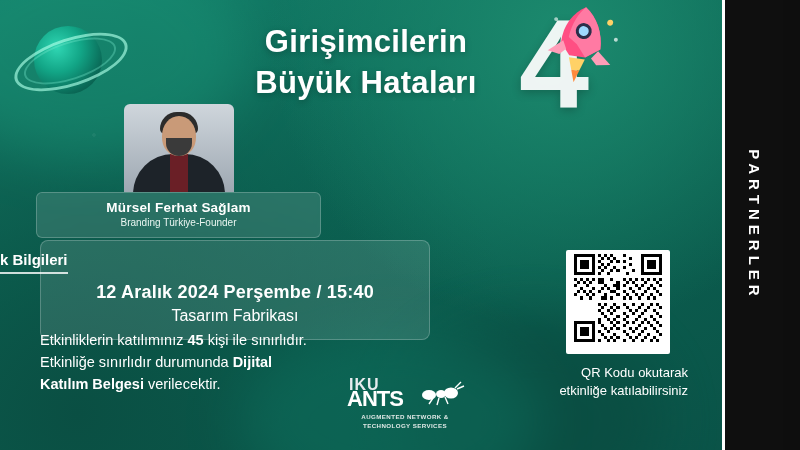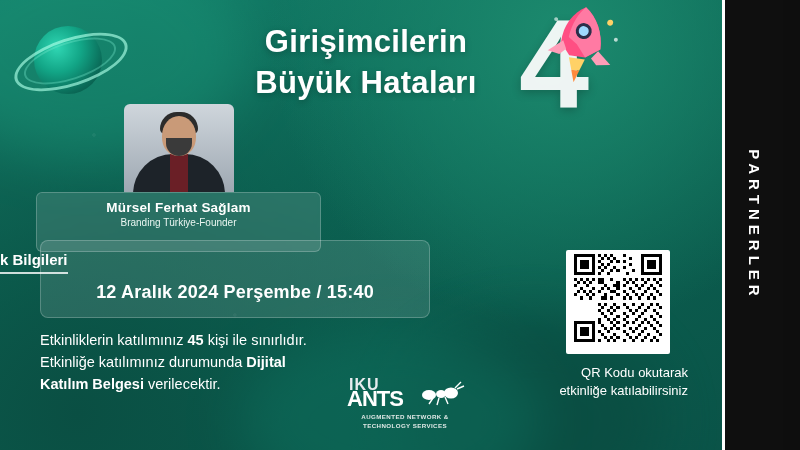--- a/index.html
+++ b/index.html
@@ -155,21 +155,21 @@
   .b .ph-hair { position:absolute; left:50%; transform:translateX(-50%); top:6px; width:46px; height:58px; background:#241a14; border-radius:24px 24px 14px 14px;}
   .b .ph-face { position:absolute; left:50%; transform:translateX(-50%); top:16px; width:30px; height:34px; background:#e8c3a0; border-radius:50% 50% 44% 44%; z-index:2;}
   .b .ph-body { top: 54px; width: 86px; height: 44px; background: #8d9399; z-index:1;}
   .b .ph-shirt { position:absolute; left:50%; transform:translateX(-50%); top:54px; width:20px; height:36px; background:#f2f3f5; z-index:2;}
 
   .name-plate {
     margin-top: 0;
     background: rgba(255,255,255,.12);
     border: 1px solid rgba(255,255,255,.22);
     border-radius: 6px;
-    padding: 7px 10px 23px;
+    padding: 7px 10px 9px;
     text-align: center;
     color: #fff;
     backdrop-filter: blur(2px);
   }
   .name-plate .nm {
     font-size: 13.5px;
     font-weight: bold;
     letter-spacing: .2px;
   }
   .name-plate .rl {
@@ -357,28 +357,29 @@
       <div class="rl">Branding Türkiye-Founder</div>
     </div>
   </div>
 
 
   <div class="info-box">
     <div class="info-title-row">
       <span class="info-title">Etkinlik Bilgileri</span>
     </div>
     <div class="info-date">12 Aralık 2024 Perşembe / 15:40</div>
+    <div class="info-place">Tasarım Fabrikası</div>
   </div>
 
   <div class="desc">
     <div>
       <span>Etkinliklerin katılımınız </span><b>45</b><span> kişi ile sınırlıdır.</span>
     </div>
     <div>
-      <span>Etkinliğe katılımınız durumunda </span><b>Dijital</b>
+      <span>Etkinliğe sınırlıdır durumunda </span><b>Dijital</b>
     </div>
     <div>
       <b>Katılım Belgesi</b><span> verilecektir.</span>
     </div>
   </div>
 
   <div class="qr-wrap">
     <div class="qr">
       <svg viewBox="0 0 29 29" width="88" height="88" shape-rendering="crispEdges">
         <rect width="29" height="29" fill="#ffffff"></rect>

